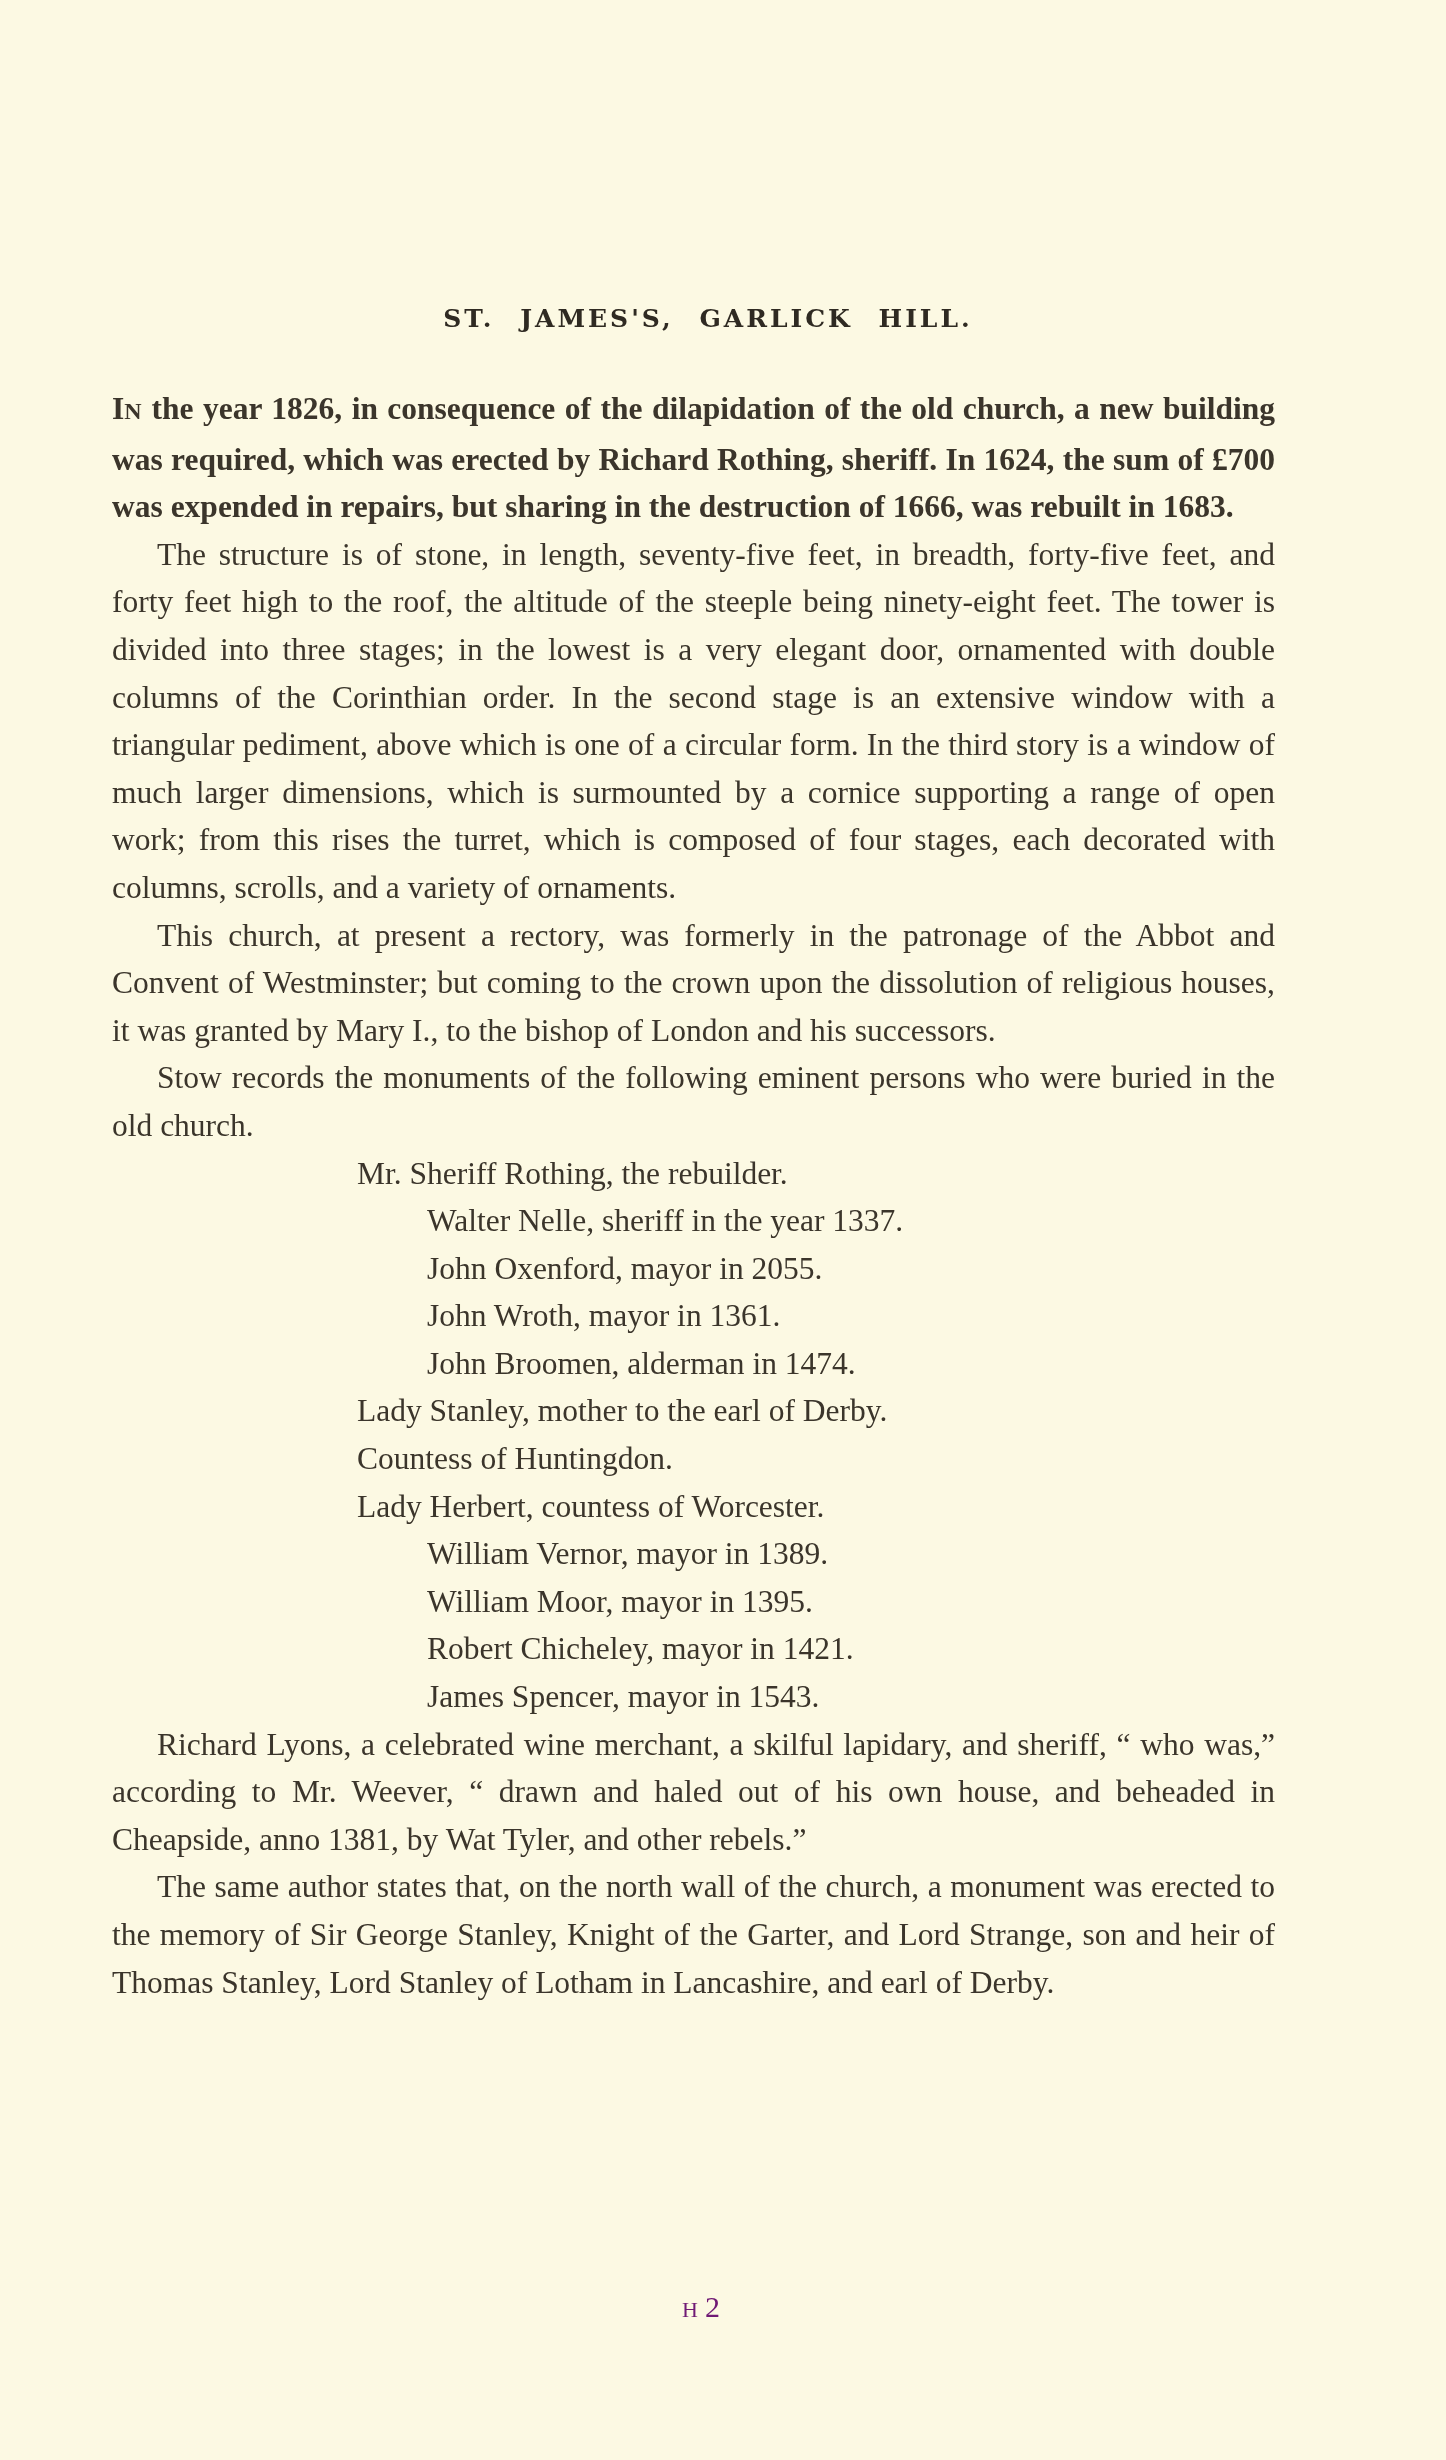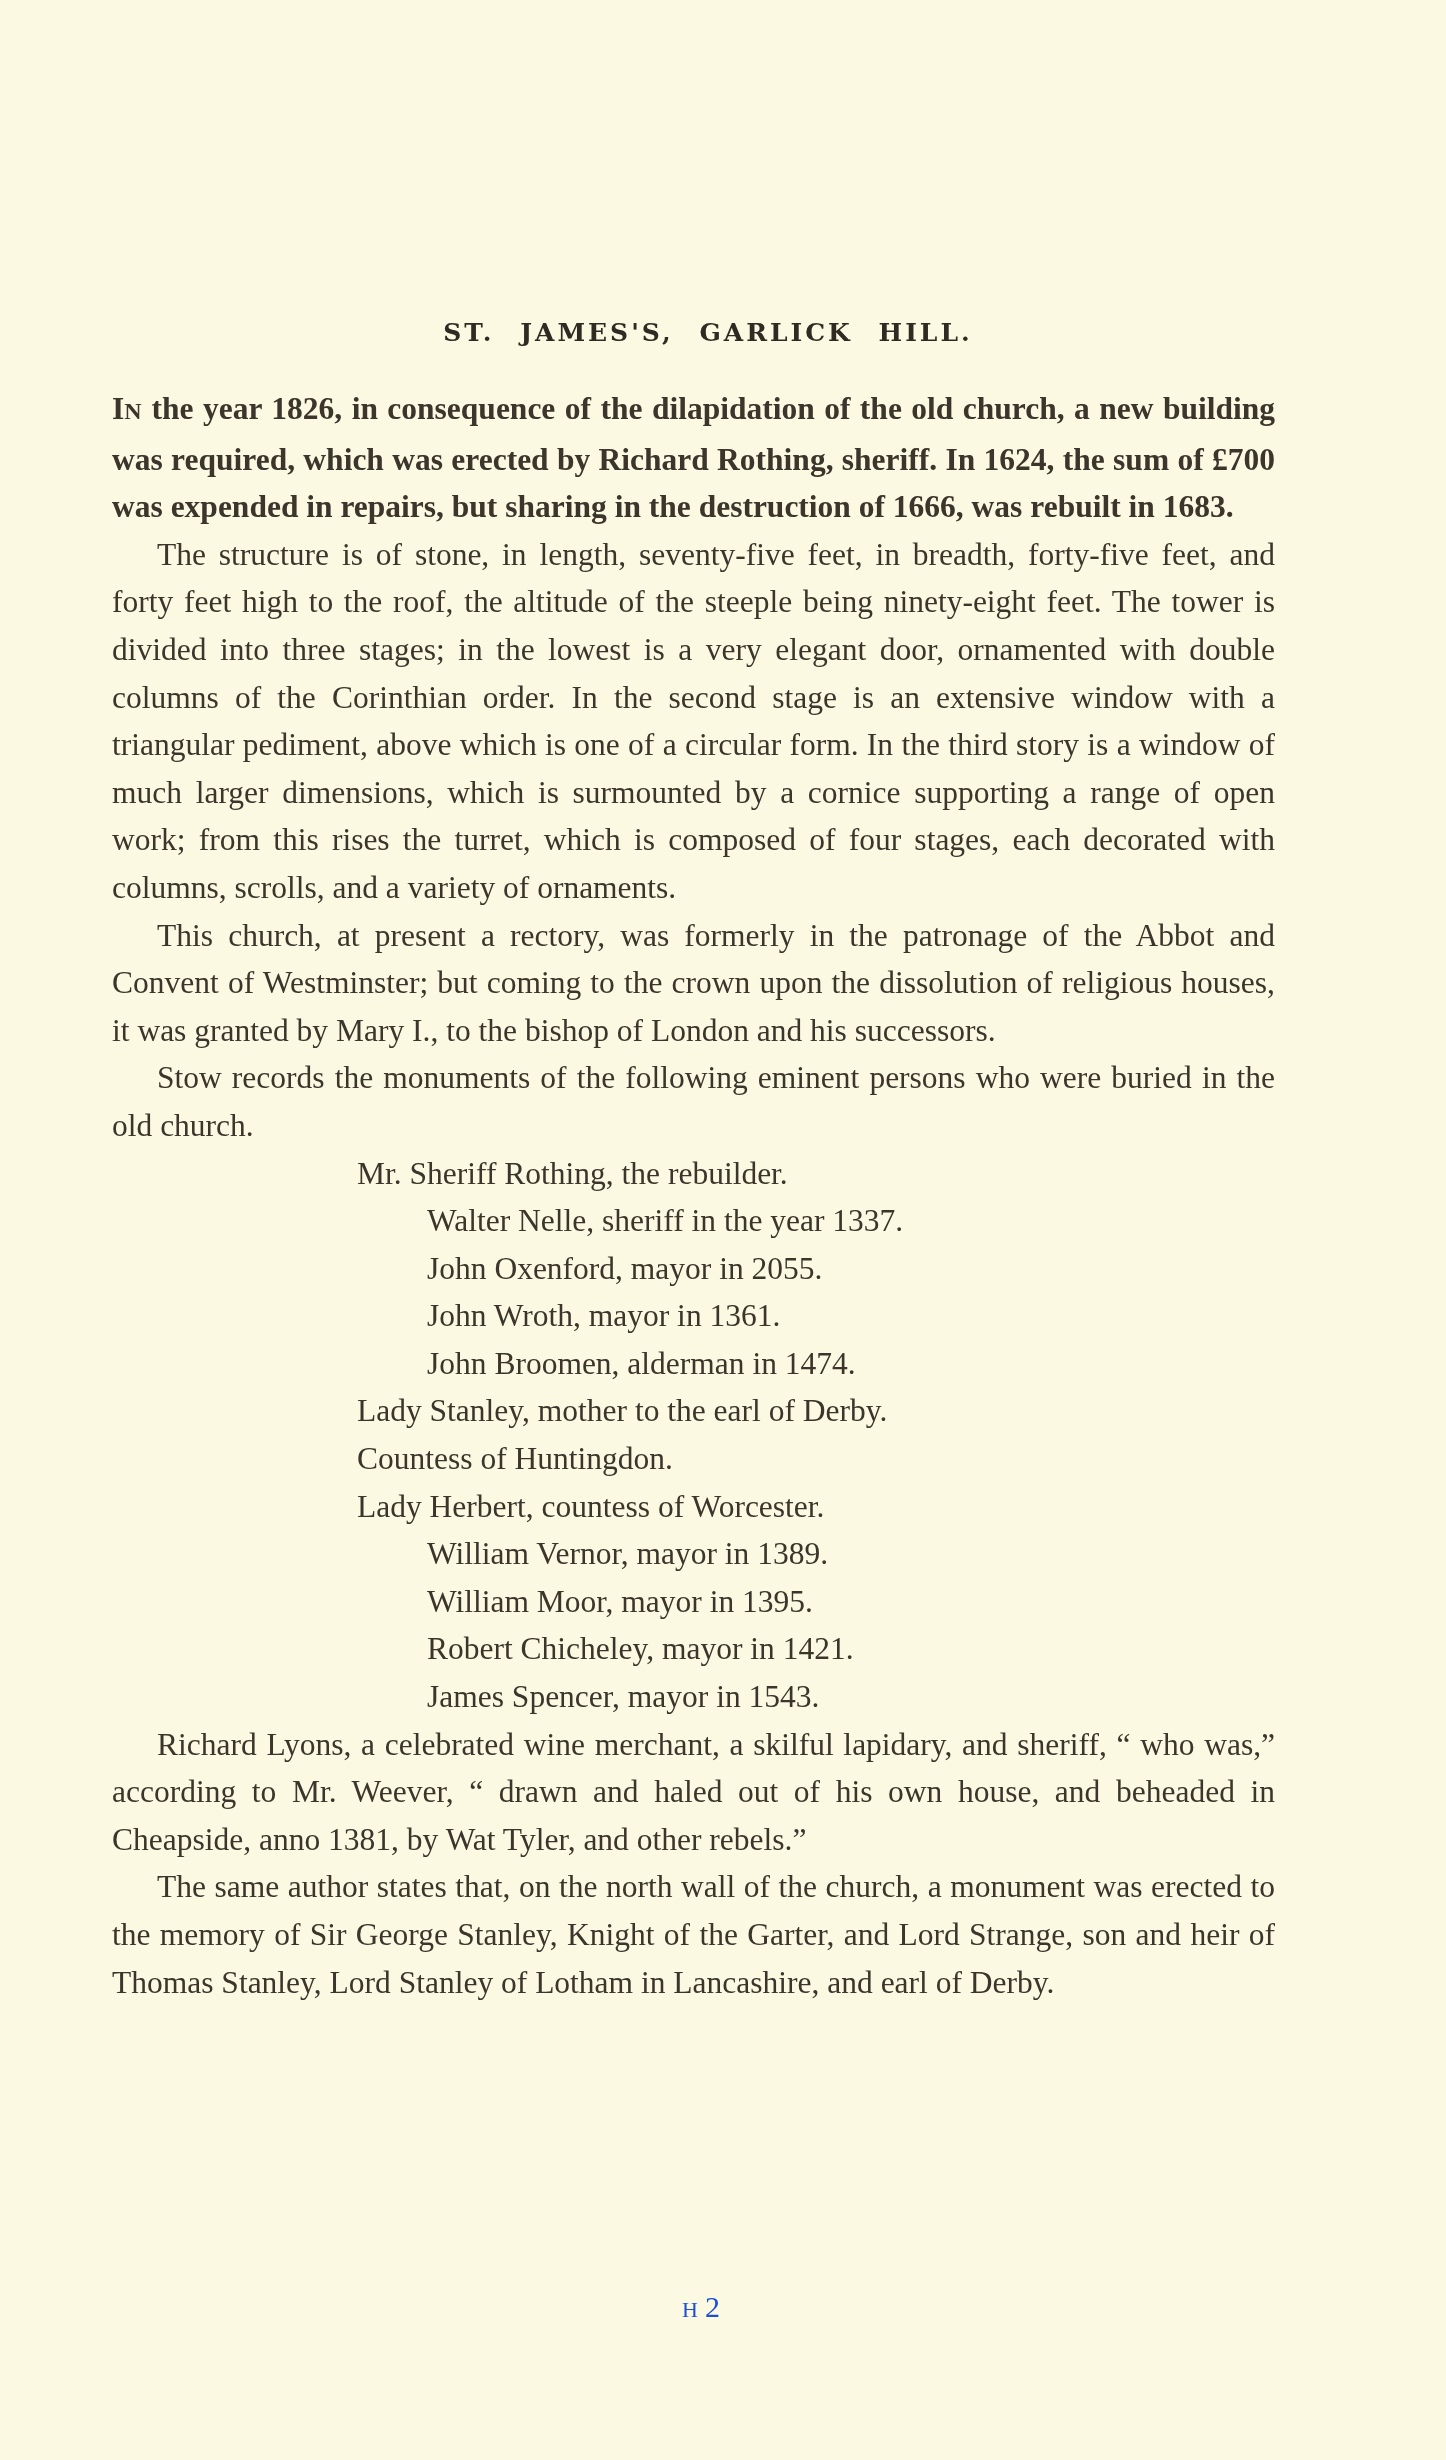--- a/index.html
+++ b/index.html
@@ -34,21 +34,21 @@
     position: absolute;
     left: 1262px;
     top: 0;
     font-size: 31px;
     transform: scaleX(0.86);
     transform-origin: left top;
     color: #3d372d;
   }
   .section-title {
     position: absolute;
-    top: 318px;
+    top: 304px;
     left: 0;
     width: 1446px;
     text-align: center;
   }
   .section-title span {
     display: inline-block;
     font-family: "DejaVu Serif", serif;
     font-weight: bold;
     font-size: 25px;
     letter-spacing: 3px;
@@ -76,21 +76,21 @@
   .smallcap { font-size: 24px; letter-spacing: 0.5px; }
   .list { margin: 0; padding: 0; list-style: none; }
   .list li { white-space: nowrap; }
   .list li.lvl1 { padding-left: 245px; }
   .list li.lvl2 { padding-left: 315px; }
   .signature {
     position: absolute;
     top: 2290px;
     left: 682px;
     font-size: 28px;
-    color: #1d4ed8;
+    color: #701a75;
   }
   .signature .h { font-size: 22px; letter-spacing: 1px; }
   .signature .n { font-size: 30px; margin-left: 6px; }
 </style>
 </head>
 <body>
 
 <div class="page">
 
 

